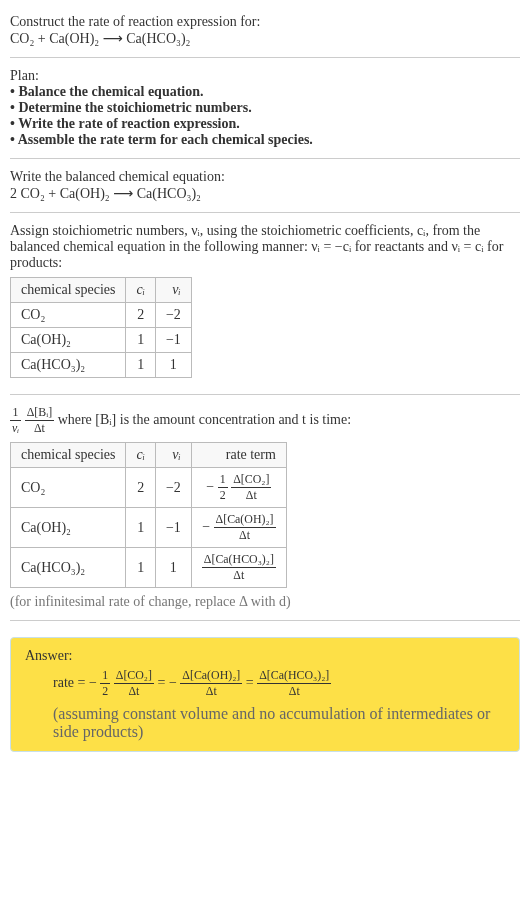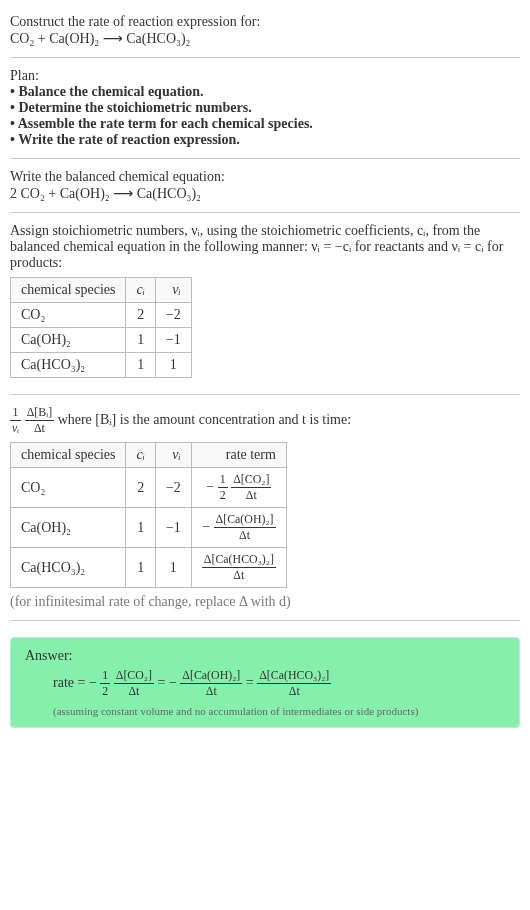--- a/index.html
+++ b/index.html
@@ -64,28 +64,28 @@
     }
     .frac .den {
       display: block;
       padding: 0 2px;
     }
     .small-note {
       font-size: 14px;
       color: #777;
     }
     .answer-box {
-      background: #86efac;
+      background: #fde047;
       border: 1px solid #c8e0ea;
       border-radius: 4px;
       padding: 10px 14px;
       margin-top: 6px;
     }
     .answer-box .note {
-      font-size: 11px;
+      font-size: 16px;
       color: #666;
       margin-top: 6px;
       padding-left: 28px;
     }
     .rate-line {
       padding-left: 28px;
       margin-top: 4px;
     }
     .ital {
       font-style: italic;
@@ -99,22 +99,22 @@
   <div class="chem">CO₂ + Ca(OH)₂ ⟶ Ca(HCO₃)₂</div>
 </div>
 
 <hr class="hr">
 
 <div class="section">
   <div>Plan:</div>
   <ul class="plan-list">
     <li>Balance the chemical equation.</li>
     <li>Determine the stoichiometric numbers.</li>
+    <li>Write the rate of reaction expression.</li>
     <li>Assemble the rate term for each chemical species.</li>
-    <li>Write the rate of reaction expression.</li>
   </ul>
 </div>
 
 <hr class="hr">
 
 <div class="section">
   <div>Write the balanced chemical equation:</div>
   <div class="chem">2 CO₂ + Ca(OH)₂ ⟶ Ca(HCO₃)₂</div>
 </div>
 

